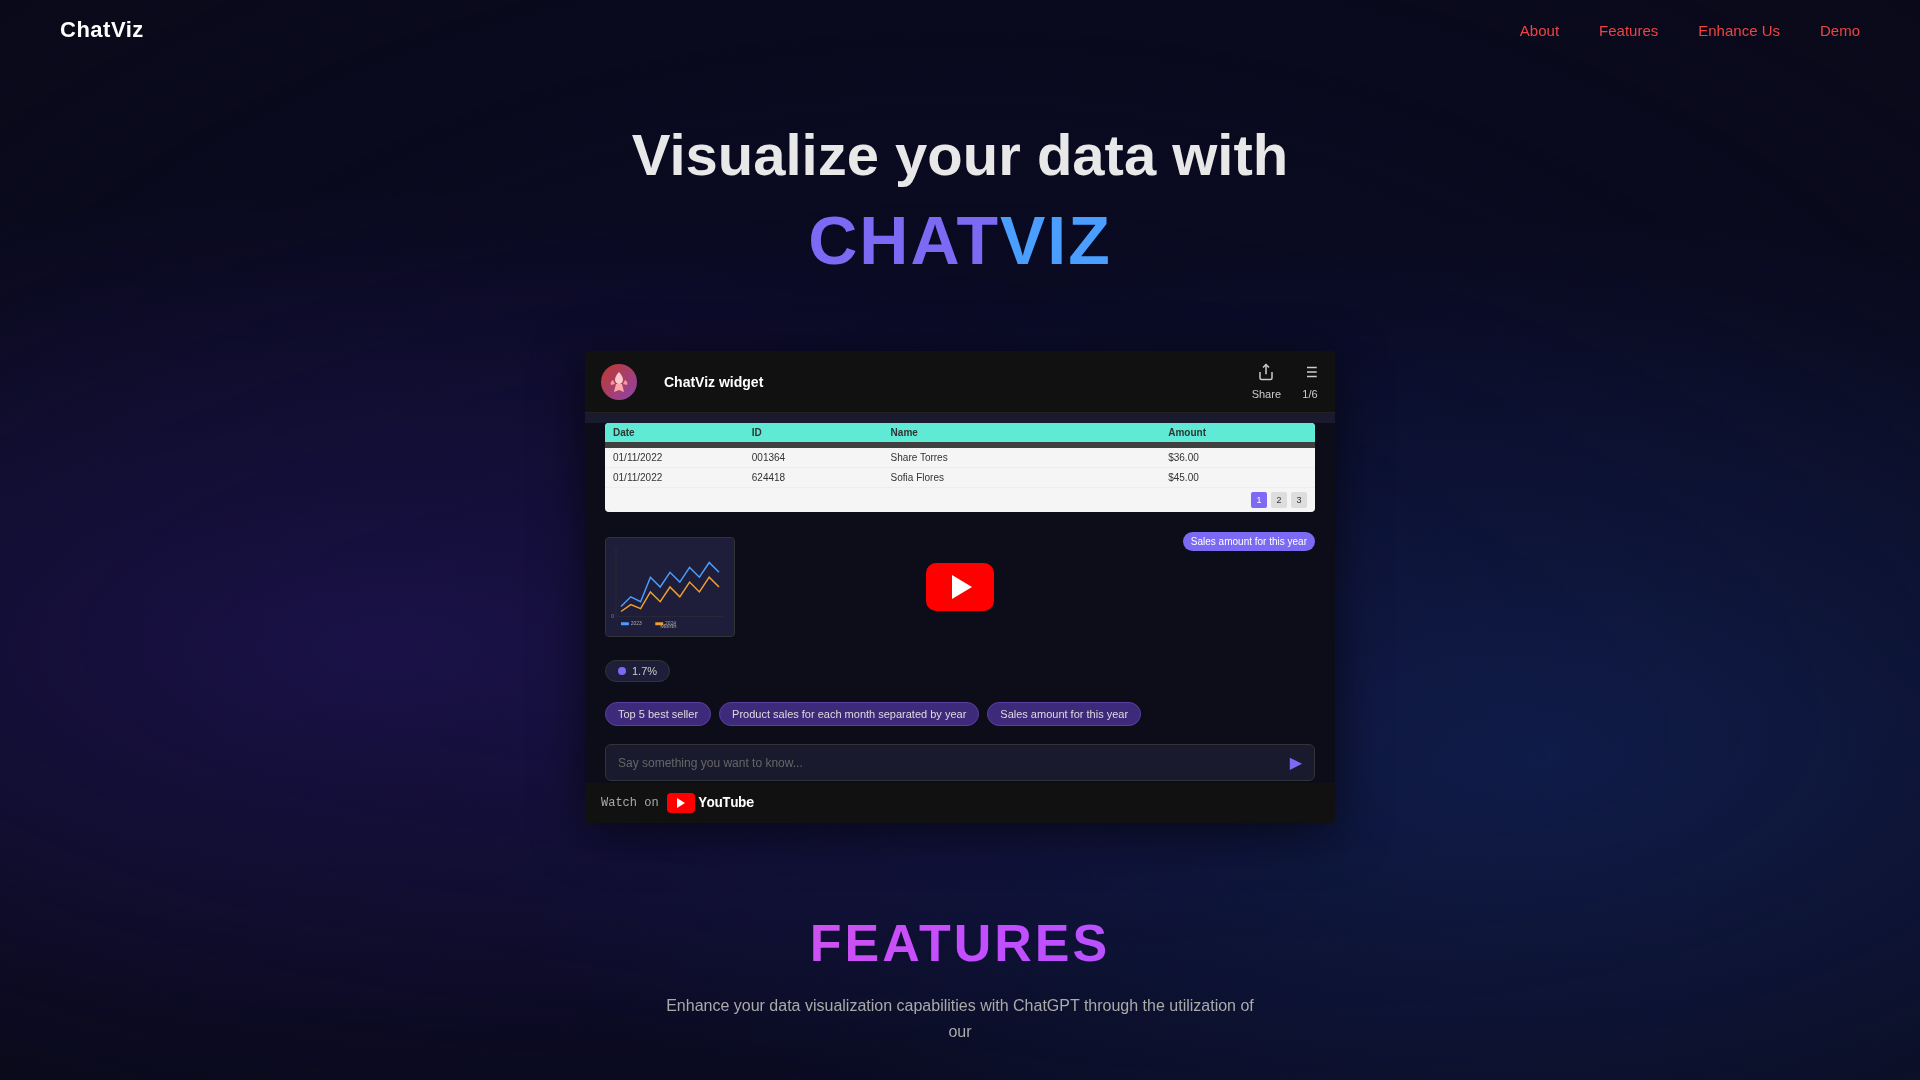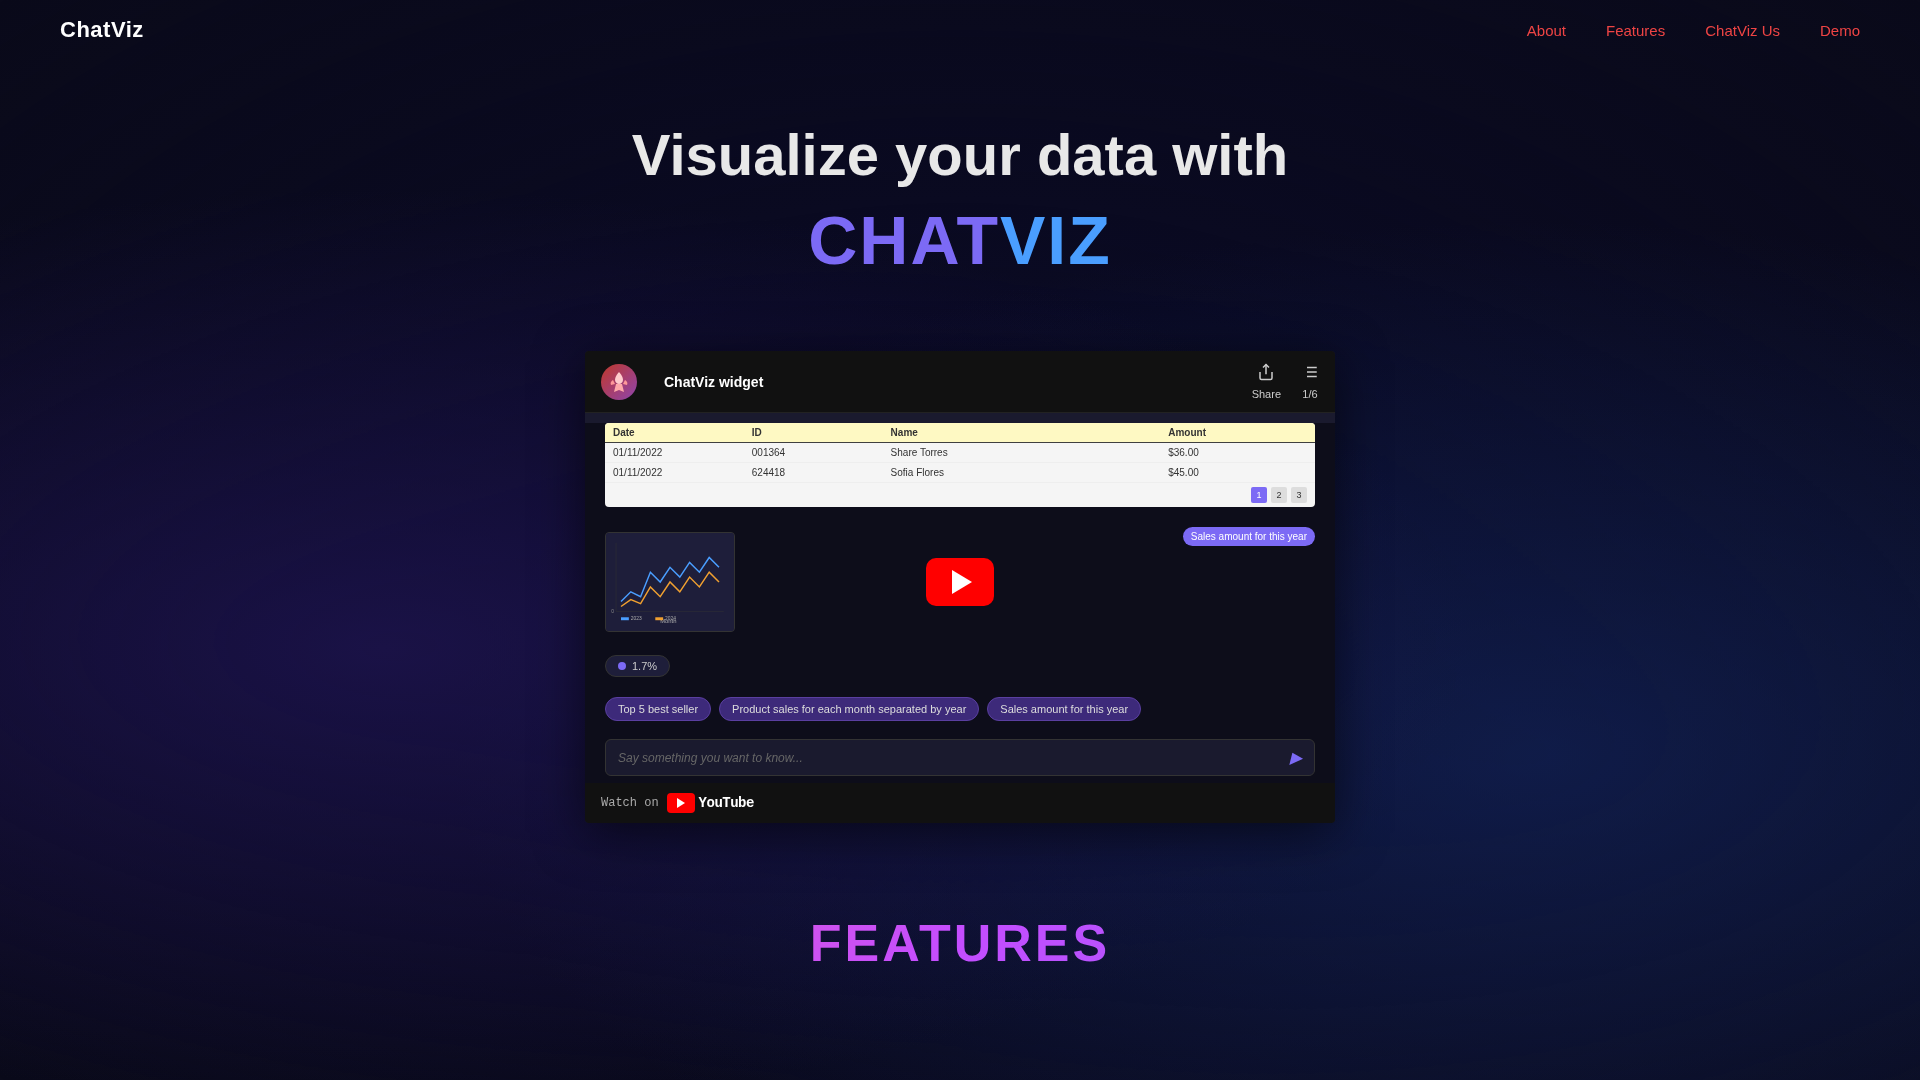--- a/index.html
+++ b/index.html
@@ -174,24 +174,24 @@
       margin: 10px 20px;
       border-radius: 4px;
       overflow: hidden;
       font-size: 10px;
       color: #333;
     }
 
     .yt-table-header {
       display: grid;
       grid-template-columns: 1fr 1fr 2fr 1fr;
-      background: #fef9c3;
+      background: #5eead4;
       padding: 4px 8px;
       font-weight: 600;
-      border-bottom: 1px solid #404040;
+      border-bottom: 6px solid #404040;
     }
 
     .yt-table-row {
       display: grid;
       grid-template-columns: 1fr 1fr 2fr 1fr;
       padding: 4px 8px;
       border-bottom: 1px solid #eee;
     }
 
     .yt-table-pagination {
@@ -301,21 +301,20 @@
 
     
     .yt-input-bar {
       display: flex;
       align-items: center;
       margin: 8px 20px 14px;
       background: #1a1a2e;
       border: 1px solid #333;
       border-radius: 6px;
       padding: 8px 12px;
-      font-style: italic;
     }
 
     .yt-input-text {
       flex: 1;
       font-size: 12px;
       color: #666;
     }
 
     .yt-input-send {
       color: #7c6af5;
@@ -409,21 +408,21 @@
     }
   </style>
 </head>
 <body>
 
 <nav>
   <div class="nav-logo">ChatViz</div>
   <div class="nav-links">
     <a class="nav-link">About</a>
     <a class="nav-link">Features</a>
-    <a class="nav-link">ChatViz Us</a>
+    <a class="nav-link">Enhance Us</a>
     <a class="nav-link">Demo</a>
   </div>
 </nav>
 
 <section class="hero">
   <div class="hero-line1">Visualize your data with</div>
   <div class="hero-line2">
     <span class="hero-chat">CHAT</span><span class="hero-viz">VIZ</span>
   </div>
 </section>
@@ -553,13 +552,14 @@
           <div class="yt-logo-play"></div>
         </div>
         <span class="yt-logo-text">YouTube</span>
       </div>
     </div>
   </div>
 </div>
 
 <section class="features-section">
   <div class="features-title">FEATURES</div>
+  <p class="features-subtitle">Enhance your data visualization capabilities with ChatGPT through the utilization of our</p>
 </section>
 
 </body></html>

